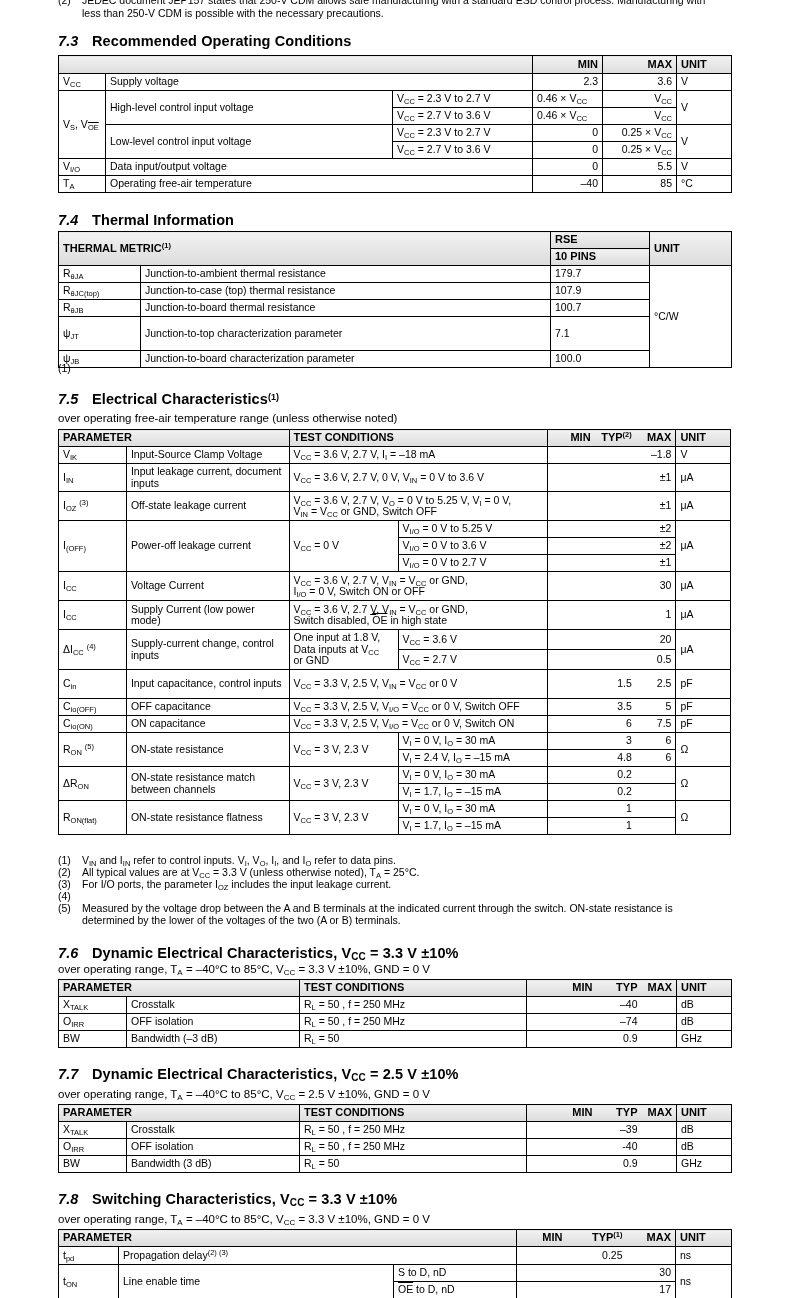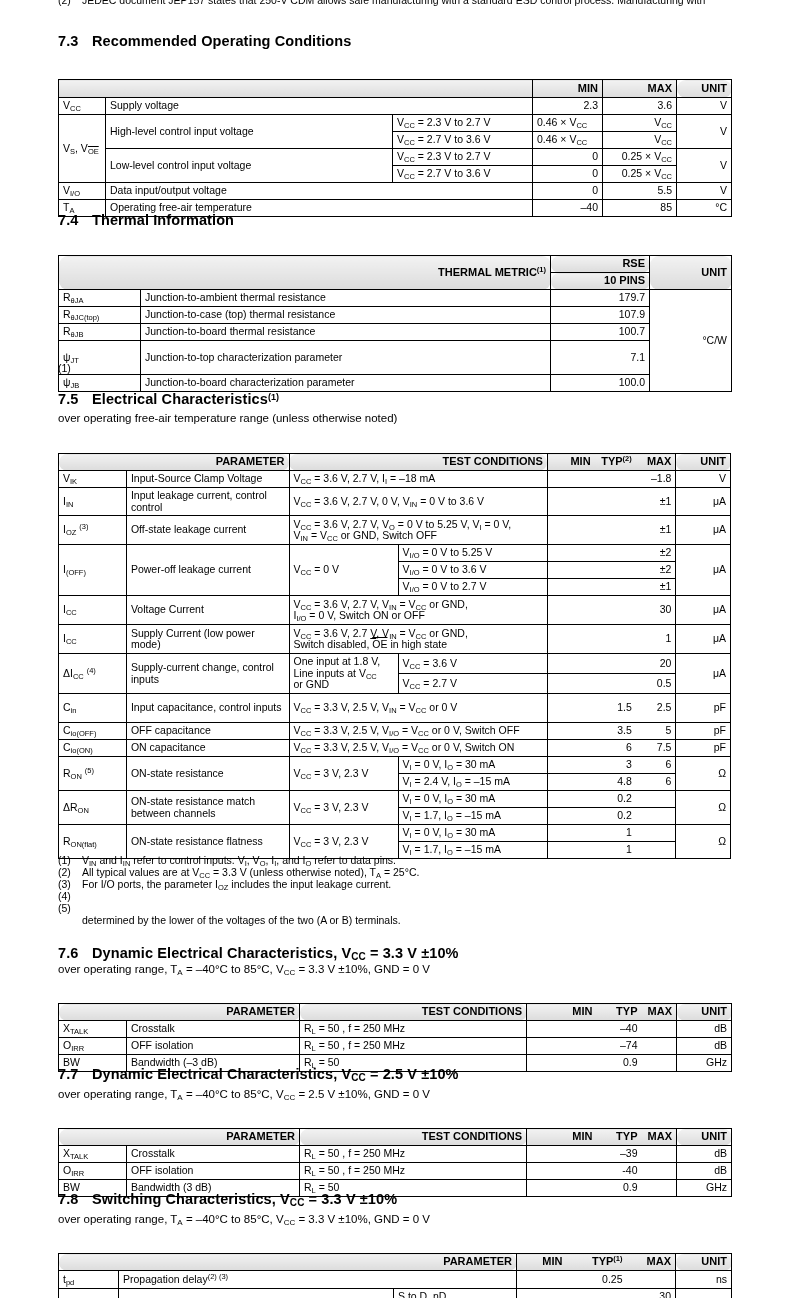--- a/index.html
+++ b/index.html
@@ -3,49 +3,50 @@
 <meta charset="utf-8">
 <style>
   html, body { margin:0; padding:0; background:#ffffff; }
   body { width:790px; height:1298px; overflow:hidden; position:relative;
          font-family:"Liberation Sans", sans-serif; color:#000; font-size:11px; }
   .page { position:absolute; left:0; top:0; width:790px; }
   .fn-top { position:absolute; left:58px; top:-6px; width:680px; font-size:10.5px; line-height:13px; }
   .fn-top .num { position:absolute; left:0; }
   .fn-top .txt { margin-left:24px; display:block; }
   h2 { position:absolute; left:58px; margin:0; font-size:14.5px; font-weight:bold; letter-spacing:0.1px; white-space:nowrap; }
-  h2 .sec { display:inline-block; width:34px; }
+  h2 .sec { display:inline-block; width:34px;font-style:italic; }
   h2 sup { font-size:9px; }
   h2 sub { font-size:10px; }
   .sub-cap { position:absolute; left:58px; font-size:11.5px; white-space:nowrap; }
   .sub-cap sub { font-size:8px; }
-  table { position:absolute; left:58px; width:673px; border-collapse:collapse; font-size:10.5px; table-layout:fixed;margin-top:24px; }
+  table { position:absolute; left:58px; width:673px; border-collapse:collapse; font-size:10.5px; table-layout:fixed; }
   td, th { border:1px solid #000; padding:0 4px; line-height:11.5px; vertical-align:middle; }
   th { background:linear-gradient(#f2f2f2,#dcdcdc); font-weight:bold; font-size:11px; }
   .r { text-align:right; }
-  .c { text-align:right;border-radius:9px; }
+  .c { text-align:left; }
   sub { font-size:7.5px; vertical-align:-2px; line-height:0; }
   sup { font-size:7.5px; vertical-align:4px; line-height:0; }
   .ov { text-decoration:overline; }
   .nl { border-left:none; }
   .nr { border-right:none; }
   .notes { position:absolute; left:58px; width:680px; font-size:10.5px; line-height:12px; }
   .notes .n { display:flex; }
   .notes .n .k { width:24px; flex:none; }
   .link { color:#1e1ec8; }
   .it { font-style:italic; }
 </style>
 </head>
 <body>
 
 <div class="page">
 
   <div class="fn-top">
     <span class="num">(2)</span>
     <span class="txt">JEDEC document JEP157 states that 250-V CDM allows safe manufacturing with a standard ESD control process. Manufacturing with</span>
+    <span class="txt">less than 250-V CDM is possible with the necessary precautions.</span>
   </div>
 
   <h2 style="top:33px">
     <span class="sec">7.3</span><span>Recommended Operating Conditions</span>
   </h2>
   <table style="top:55px">
     <colgroup>
         <col style="width:47px">
         <col style="width:287px">
         <col style="width:140px">
@@ -192,21 +193,21 @@
       <td>Input-Source Clamp Voltage</td>
       <td colspan="2">V<sub>CC</sub> = 3.6 V, 2.7 V, I<sub>I</sub> = –18 mA</td>
       <td class="nr"></td>
           <td class="nl nr"></td>
       <td class="r nl">–1.8</td>
       <td class="c">V</td>
     </tr>
 
     <tr style="height:28px">
       <td><span>I</span><sub>IN</sub></td>
-      <td>Input leakage current, control control</td>
+      <td>Input leakage current, document inputs</td>
       <td colspan="2">V<sub>CC</sub> = 3.6 V, 2.7 V, 0 V, V<sub>IN</sub> = 0 V to 3.6 V</td>
       <td class="nr"></td>
           <td class="nl nr"></td>
       <td class="r nl">±1</td>
       <td class="c">μA</td>
     </tr>
 
     <tr style="height:29px">
       <td><span>I</span><sub>OZ</sub> <sup>(3)</sup></td>
       <td>Off-state leakage current</td>
@@ -256,21 +257,21 @@
       <td colspan="2">V<sub>CC</sub> = 3.6 V, 2.7 <u>V</u>, V<sub>IN</sub> = V<sub>CC</sub> or GND,<br>Switch disabled, <span class="ov">OE</span> in high state</td>
       <td class="nr"></td>
           <td class="nl nr"></td>
       <td class="r nl">1</td>
       <td class="c">μA</td>
     </tr>
 
     <tr style="height:20px">
       <td rowspan="2"><span>ΔI</span><sub>CC</sub> <sup>(4)</sup></td>
       <td rowspan="2">Supply-current change, control inputs</td>
-      <td rowspan="2"><span>One input at 1.8 V,</span><br><span>Line inputs at V</span><sub>CC</sub><br><span>or GND</span></td>
+      <td rowspan="2"><span>One input at 1.8 V,</span><br><span>Data inputs at V</span><sub>CC</sub><br><span>or GND</span></td>
       <td>V<sub>CC</sub><span> = 3.6 V</span></td>
       <td class="nr"></td>
           <td class="nl nr"></td>
       <td class="r nl">20</td>
       <td rowspan="2" class="c">μA</td>
     </tr>
     <tr style="height:20px">
       <td>V<sub>CC</sub><span> = 2.7 V</span></td>
       <td class="nr"></td>
           <td class="nl nr"></td>
@@ -371,21 +372,21 @@
       </div>
     <div class="n">
         <span class="k">(3)</span>
         <span>For I/O ports, the parameter I<sub>OZ</sub> includes the input leakage current.</span>
       </div>
     <div class="n">
         <span class="k">(4)</span>
       </div>
     <div class="n">
         <span class="k">(5)</span>
-        <span><br><span>determined by the lower of the voltages of the two (A or B) terminals.</span></span>
+        <span><span>Measured by the voltage drop between the A and B terminals at the indicated current through the switch. ON-state resistance is</span><br><span>determined by the lower of the voltages of the two (A or B) terminals.</span></span>
       </div>
   </div>
 
   <h2 style="top:945px">
     <span class="sec">7.6</span><span>Dynamic Electrical Characteristics, V</span><sub>CC</sub><span> = 3.3 V ±10%</span>
   </h2>
   <div class="sub-cap" style="top:963px"><span>over operating range, T</span><sub>A</sub><span> = –40°C to 85°C, V</span><sub>CC</sub><span> = 3.3 V ±10%, GND = 0 V</span></div>
   <table style="top:979px">
     <colgroup>
         <col style="width:68px">

